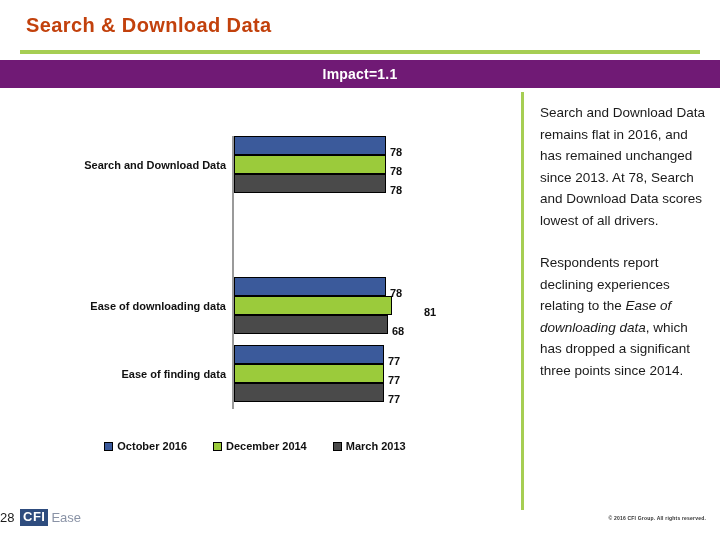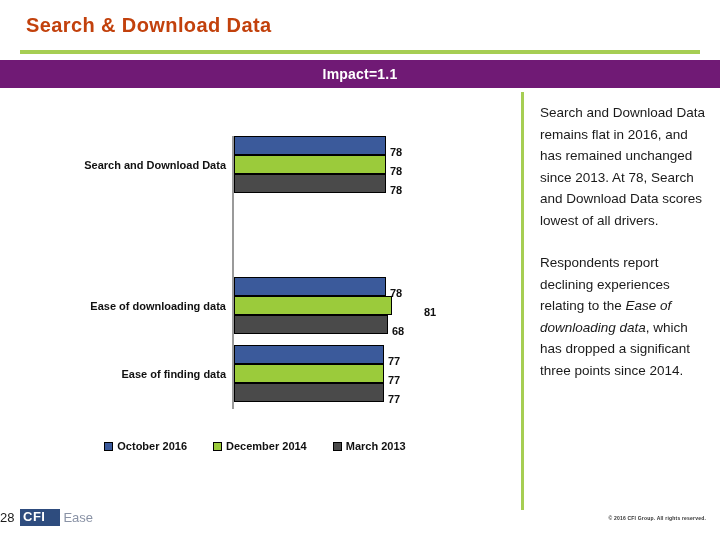--- a/index.html
+++ b/index.html
@@ -195,21 +195,21 @@
     top: 509px;
     display: flex;
     align-items: center;
   }
   #logo .logo-mark {
     background: #2E4C7E;
     color: #ffffff;
     font-size: 13px;
     font-weight: bold;
     letter-spacing: 0.5px;
-    padding: 1px 15px 2px 3px;
+    padding: 1px 3px 2px 3px;
     line-height: 14px;
   }
   #logo .logo-word {
     color: #8A93A6;
     font-size: 13px;
     line-height: 14px;
     margin-left: 3px;
   }
   #page-number {
     position: absolute;

